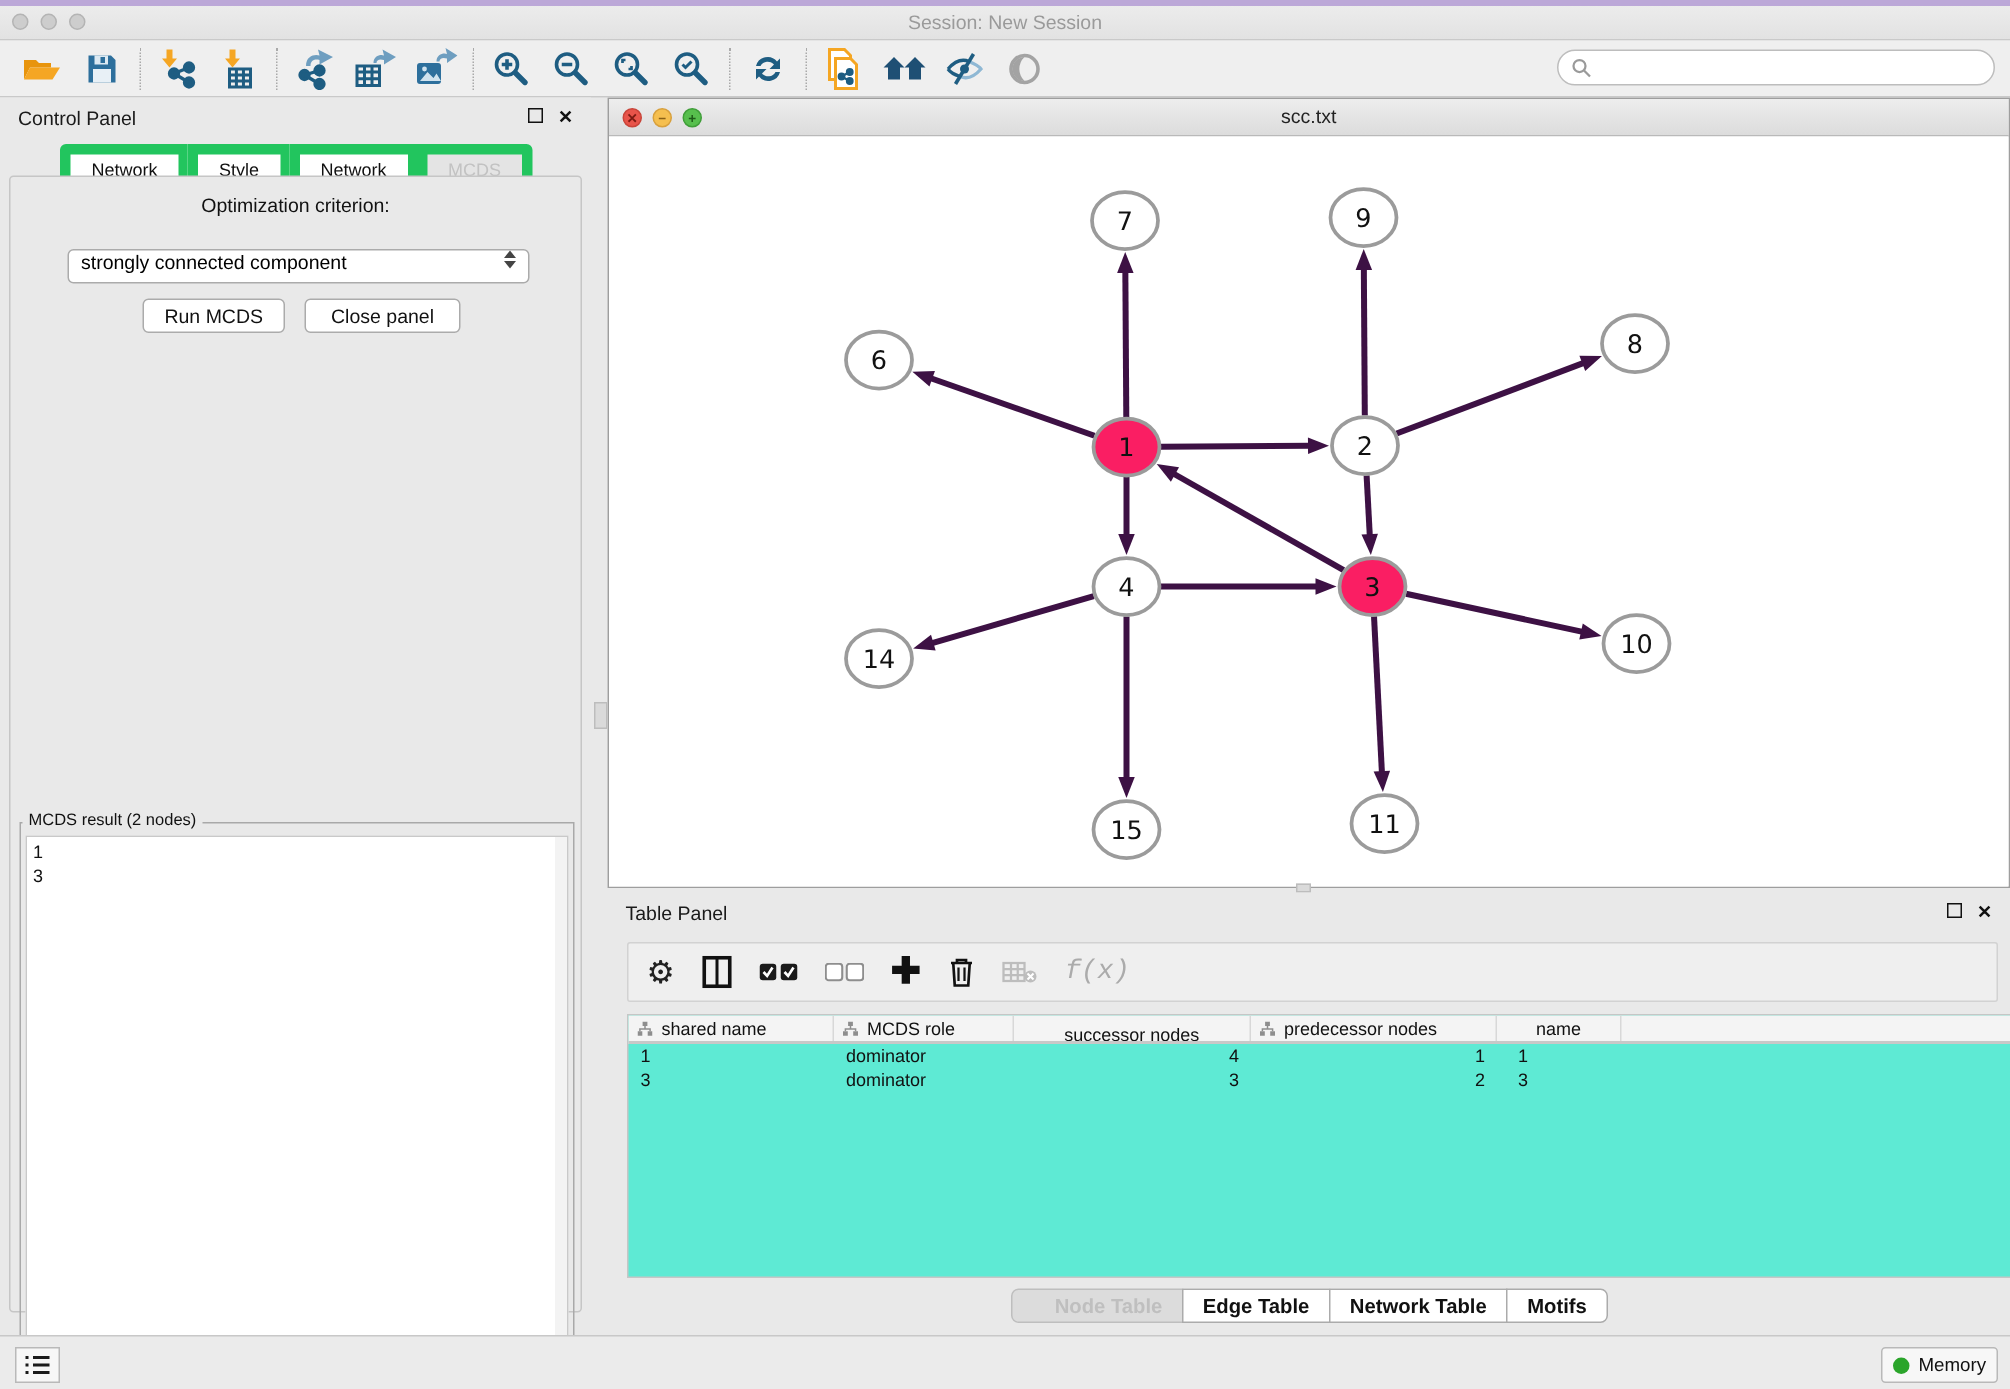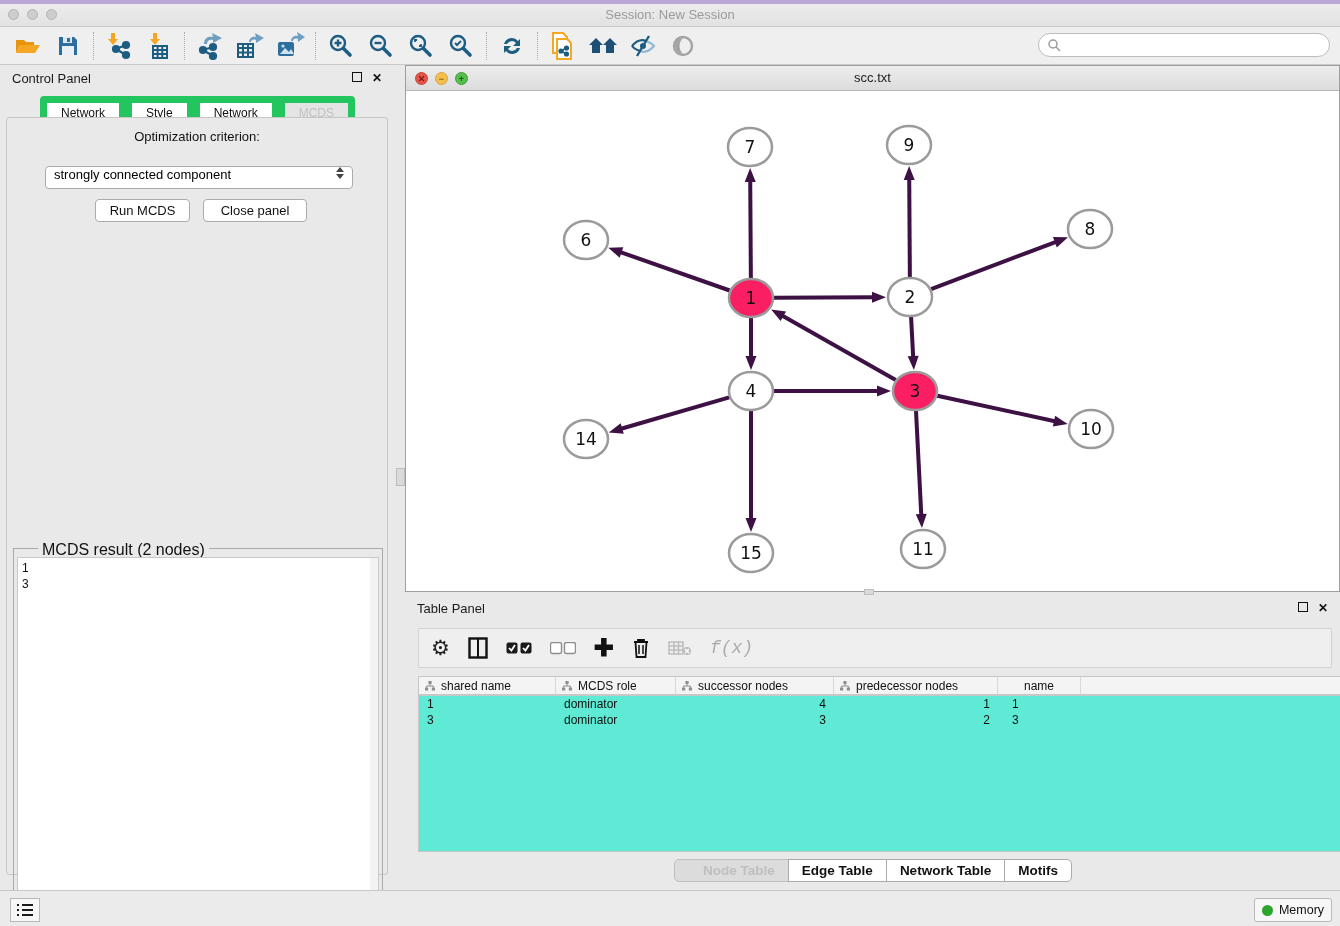--- a/index.html
+++ b/index.html
@@ -32,21 +32,21 @@
   .cp-body { position:absolute; left:6px; top:52px; width:382px; height:758px; border:1px solid #C6C6C6; border-radius:3px; background:#E9E9E9; }
   .opt-label { position:absolute; left:0; top:11px; width:100%; text-align:center; font-size:13px; color:#111; }
   .dropdown { position:absolute; left:38px; top:48px; width:308px; height:23px; background:#FFFFFF; border:1px solid #ABABAB; border-radius:4px; font-size:13px; display:flex; align-items:flex-start; padding:0 8px; }
   .dropdown .dd-label { flex:1; }
   .dd-arrows { display:flex; flex-direction:column; align-items:center; gap:2px; }
   .dd-arrows i { display:block; width:0; height:0; border-left:4px solid transparent; border-right:4px solid transparent; }
   .dd-up { border-bottom:5px solid #444; }
   .dd-down { border-top:5px solid #444; }
   .cp-btn { position:absolute; top:81px; height:23px; background:#FFFFFF; border:1px solid #ABABAB; border-radius:4px; font-size:13px; text-align:center; line-height:21px; color:#111; }
   .groupbox { position:absolute; left:6px; top:430px; width:370px; height:375px; border:1px solid #A9A9A9; }
-  .groupbox-title { position:absolute; left:24px; top:-8px; background:#E9E9E9; padding:0 4px; font-size:16px; color:#111; }
+  .groupbox-title { position:absolute; left:1px; top:-8px; background:#E9E9E9; padding:0 4px; font-size:11px; color:#111; }
   .result-area { position:absolute; left:3px; top:8px; right:3px; bottom:3px; background:#FFFFFF; border:1px solid #C9C9C9; font-size:12px; color:#111; padding:2px 4px; white-space:pre; line-height:16px; }
   .result-scroll { position:absolute; right:4px; top:9px; width:8px; bottom:4px; background:#F3F3F3; }
 
   
   .net-frame { left:405px; top:65px; width:935px; height:527px; border:1px solid #9E9E9E; background:#FFFFFF; }
   .net-titlebar { height:25px; background:linear-gradient(#EDEDED,#DCDCDC); border-bottom:1px solid #B9B9B9; position:relative; }
   .net-title { width:100%; text-align:center; font-size:13px; color:#222; line-height:24px; }
   .light { position:absolute; top:6px; width:13px; height:13px; border-radius:50%; font-size:9px; font-weight:700; text-align:center; line-height:13px; }
   .light.red { background:#E8544A; border:1px solid #C94439; color:#7B1A12; }
   .light.yellow { background:#F5BF4F; border:1px solid #D8A03C; color:#8A6015; }
@@ -427,21 +427,21 @@
         </div>
         <div class="tp-hcell" style="width: 120px;">
           <svg width="10" height="10" viewBox="0 0 10 10">
             <rect x="3.4" y="0" width="3.2" height="3" fill="#8E8E8E"></rect>
             <rect x="0" y="6.5" width="3.2" height="3" fill="#8E8E8E"></rect>
             <rect x="6.8" y="6.5" width="3.2" height="3" fill="#8E8E8E"></rect>
             <path d="M5 3 v2 M1.6 6.5 v-1.5 h6.8 v1.5" stroke="#8E8E8E" fill="none"></path>
           </svg>
           <span>MCDS role</span>
         </div>
-        <div class="tp-hcell" style="width: 158px;">
+        <div class="tp-hcell" style="width: 158px; flex-direction: column;">
           <svg width="10" height="10" viewBox="0 0 10 10">
             <rect x="3.4" y="0" width="3.2" height="3" fill="#8E8E8E"></rect>
             <rect x="0" y="6.5" width="3.2" height="3" fill="#8E8E8E"></rect>
             <rect x="6.8" y="6.5" width="3.2" height="3" fill="#8E8E8E"></rect>
             <path d="M5 3 v2 M1.6 6.5 v-1.5 h6.8 v1.5" stroke="#8E8E8E" fill="none"></path>
           </svg>
           <span>successor nodes</span>
         </div>
         <div class="tp-hcell" style="width: 164px;">
           <svg width="10" height="10" viewBox="0 0 10 10">

